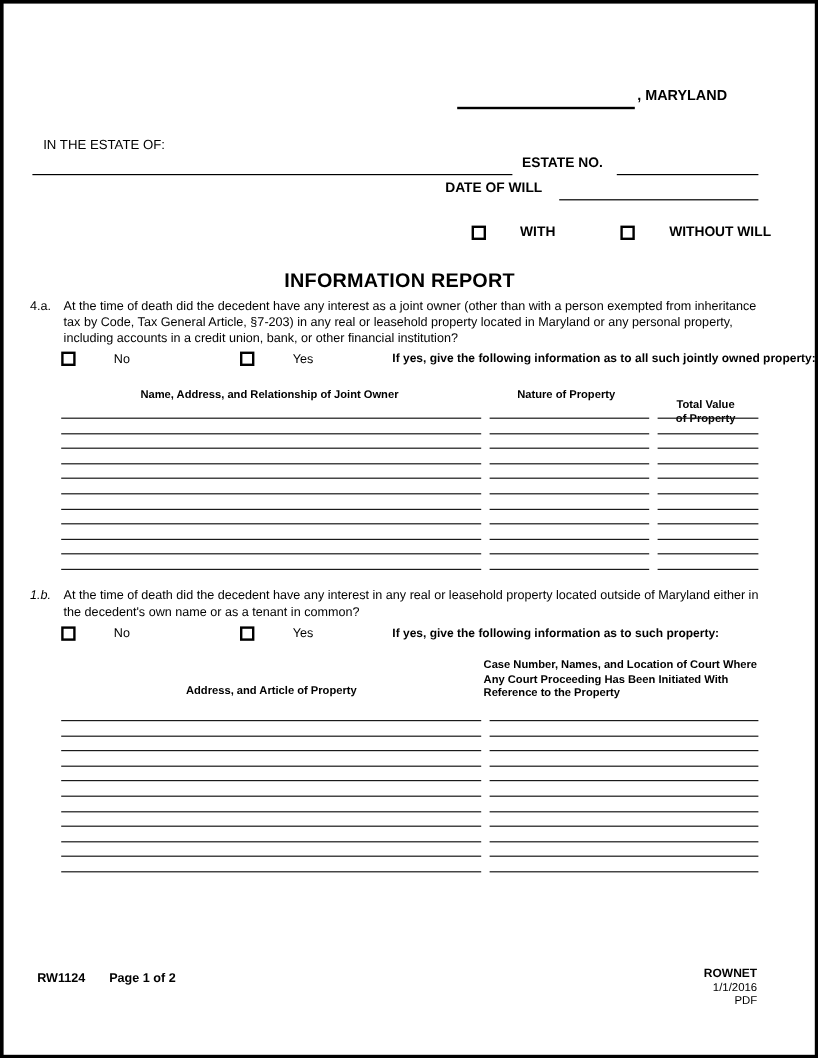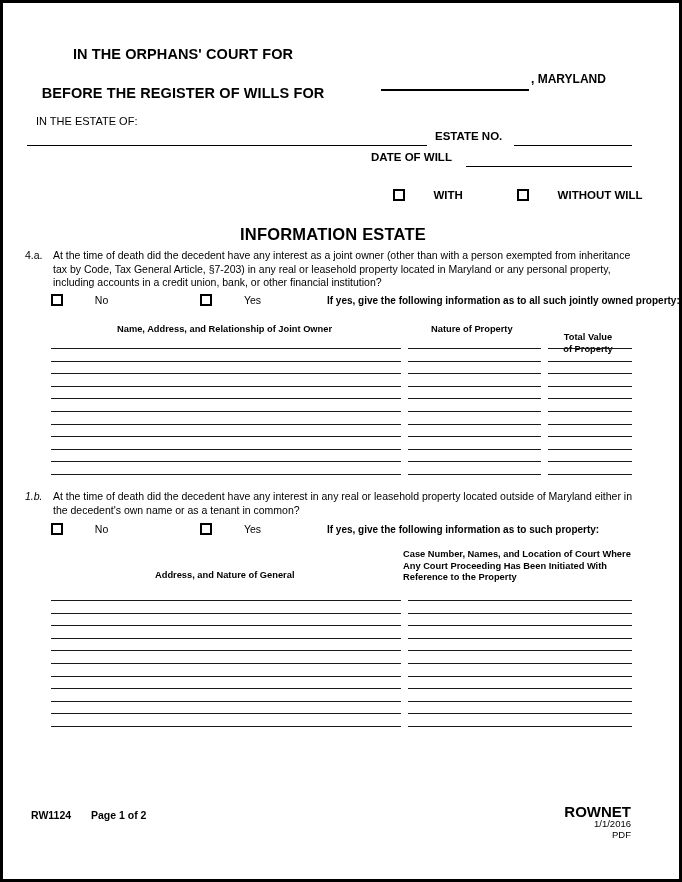--- a/index.html
+++ b/index.html
@@ -210,30 +210,28 @@
     font-size: 10.5px;
   }
   .f-right {
     position: absolute;
     right: 48px;
     top: 803px;
     text-align: right;
     font-size: 9.5px;
     line-height: 11.5px;
   }
-  .f-rownet { font-weight: bold; font-size: 15px; }
+  .f-rownet { font-weight: bold; font-size: 10px; }
 </style>
 </head>
 <body>
 
 <div class="page">
   <div class="sheet">
 
-    <div class="hdr-left hdr-court">IN THE ORPHANS' COURT FOR</div>
-    <div class="hdr-left hdr-register">BEFORE THE REGISTER OF WILLS FOR</div>
 
     <div class="county-line"></div>
     <div class="maryland">, MARYLAND</div>
 
     <div class="estate-of">IN THE ESTATE OF:</div>
     <div class="estate-name-line"></div>
 
     <div class="estate-no-label">ESTATE NO.</div>
     <div class="estate-no-line"></div>
 
@@ -243,21 +241,21 @@
     <div class="will-row">
       <span class="cb"></span>
       <span class="sp-with"></span>
       <span class="lbl">WITH</span>
       <span class="sp-mid"></span>
       <span class="cb"></span>
       <span class="sp-wo"></span>
       <span class="lbl">WITHOUT WILL</span>
     </div>
 
-    <div class="report-title">INFORMATION ESTATE</div>
+    <div class="report-title">INFORMATION REPORT</div>
 
     <div class="q-num q1a-num">4.a.</div>
     <div class="q-text q1a-text">At the time of death did the decedent have any interest as a joint owner (other than with a person exempted from inheritance tax by Code, Tax General Article, §7-203) in any real or leasehold property located in Maryland or any personal property, including accounts in a credit union, bank, or other financial institution?</div>
 
     <div class="yn-row q1a-yn">
       <span class="cb"></span>
       <span class="yn-gap1"></span>
       <span class="yn-lbl">No</span>
       <span class="yn-gap2"></span>
       <span class="cb"></span>
@@ -318,21 +316,21 @@
       <span class="yn-gap1"></span>
       <span class="yn-lbl">No</span>
       <span class="yn-gap2"></span>
       <span class="cb"></span>
       <span class="yn-gap3"></span>
       <span class="yn-lbl">Yes</span>
       <span class="yn-gap4"></span>
       <span class="yn-hint">If yes, give the following information as to such property:</span>
     </div>
 
-    <div class="colhead ch-b-1">Address, and Nature of General</div>
+    <div class="colhead ch-b-1">Address, and Article of Property</div>
     <div class="colhead ch-b-2">Case Number, Names, and Location of Court Where Any Court Proceeding Has Been Initiated With Reference to the Property</div>
 
     <div class="rules" id="rules-1b">
         <div class="rule" style="left: 48px; width: 350px; top: 597px;"></div>
         <div class="rule" style="left: 405px; width: 224px; top: 597px;"></div>
         <div class="rule" style="left: 48px; width: 350px; top: 609.6px;"></div>
         <div class="rule" style="left: 405px; width: 224px; top: 609.6px;"></div>
         <div class="rule" style="left: 48px; width: 350px; top: 622.2px;"></div>
         <div class="rule" style="left: 405px; width: 224px; top: 622.2px;"></div>
         <div class="rule" style="left: 48px; width: 350px; top: 634.8px;"></div>

